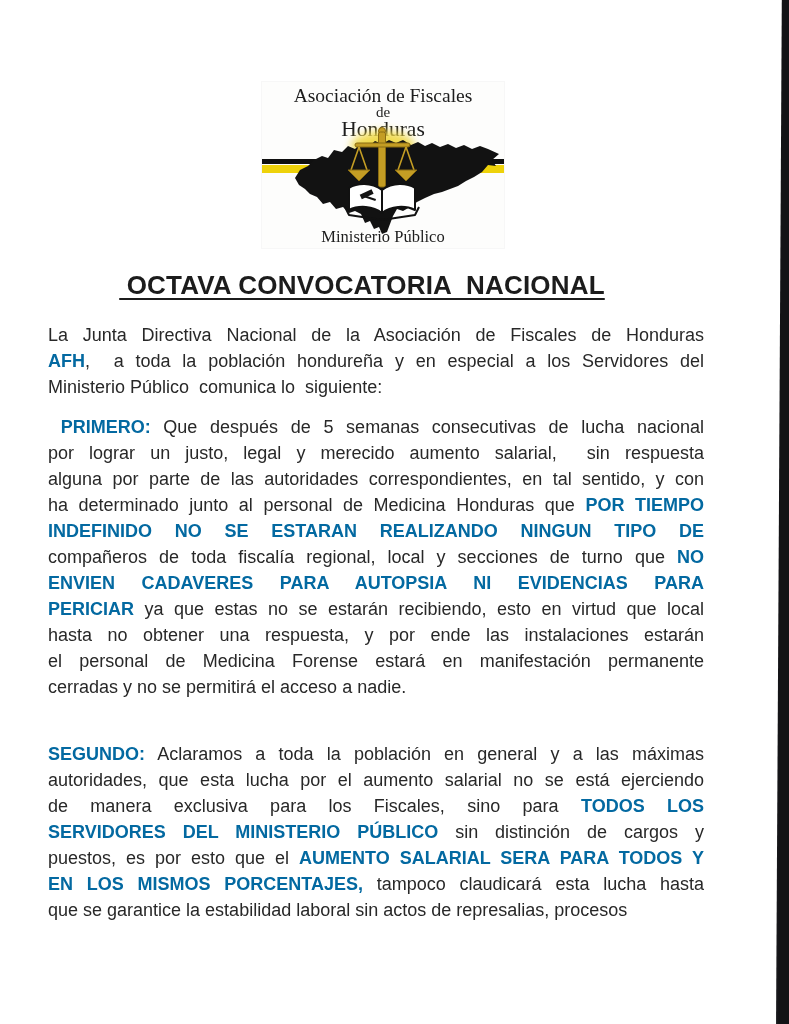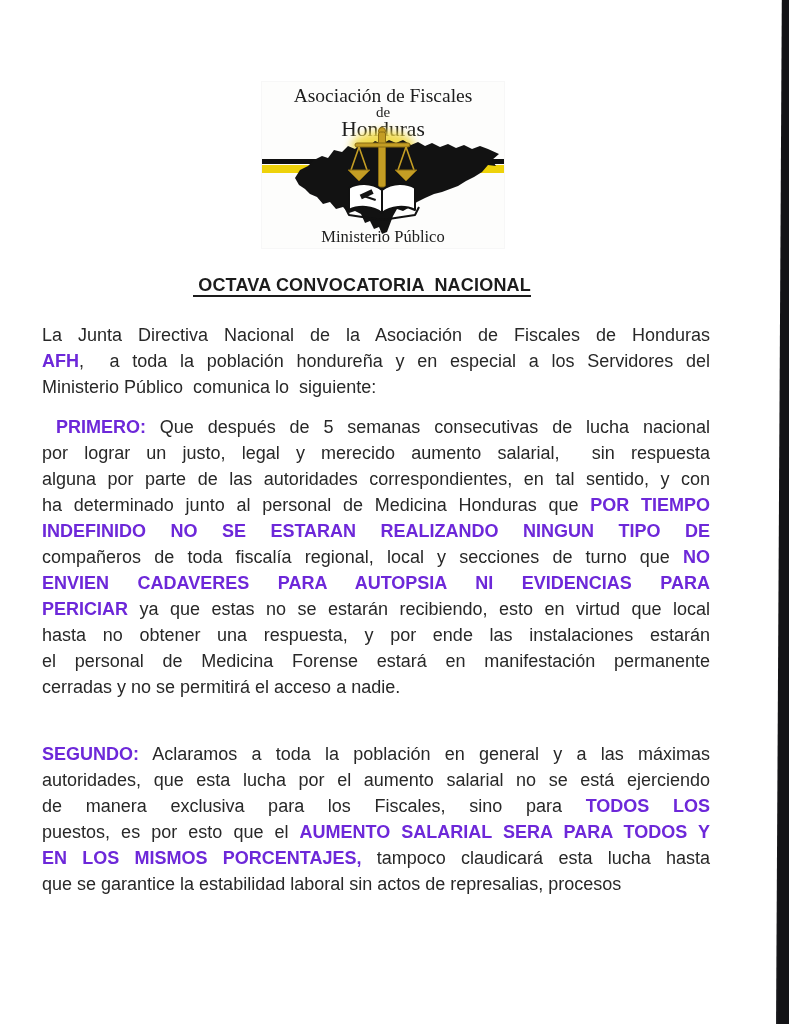--- a/index.html
+++ b/index.html
@@ -33,37 +33,37 @@
   
   .content{
     position:absolute;left:42px;top:248px;width:668px;
     color:#282828;
     font-size:18px;line-height:26px;
   }
   .title-wrap{
     text-align:center;
     margin-top:24px;
     position:relative;left:-14px;
-    font-size:18px;
+    font-size:26px;
     letter-spacing:.2px;
     color:#1c1c1c;
   }
   .title-text{
     font-weight:bold;
     text-decoration:underline;
     text-decoration-thickness:2px;
     text-underline-offset:4px;
   }
-  .paragraph{margin:0;}
+  .paragraph{margin:6px;}
   .paragraph .line{
     text-align:justify;
     text-align-last:justify;
   }
   .paragraph .line.last{text-align-last:left;}
-  .paragraph b{color:#6d28d9;}
+  .paragraph b{color:#0369a1;}
   .p-intro{margin-top:24px;}
   .p-primero{margin-top:14px;}
   .p-segundo{margin-top:41px;}
 </style>
 </head>
 <body>
 
 <div class="page">
 
   <div class="logo">
@@ -136,20 +136,21 @@
           <div class="line"><b>ENVIEN CADAVERES PARA AUTOPSIA NI EVIDENCIAS PARA</b></div>
           <div class="line"><b>PERICIAR</b><span> ya que estas no se estarán recibiendo, esto en virtud que local</span></div>
           <div class="line"><span>hasta no obtener una respuesta, y por ende las instalaciones estarán</span></div>
           <div class="line"><span>el personal de Medicina Forense estará en manifestación permanente</span></div>
           <div class="line last"><span>cerradas y no se permitirá el acceso a nadie.</span></div>
         </div>
         <div class="paragraph p-segundo">
           <div class="line"><b>SEGUNDO:</b><span> Aclaramos a toda la población en general y a las máximas</span></div>
           <div class="line"><span>autoridades, que esta lucha por el aumento salarial no se está ejerciendo</span></div>
           <div class="line"><span>de manera exclusiva para los Fiscales, sino para </span><b>TODOS LOS</b></div>
+          <div class="line"><b>SERVIDORES DEL MINISTERIO PÚBLICO</b><span> sin distinción de cargos y</span></div>
           <div class="line"><span>puestos, es por esto que el </span><b>AUMENTO SALARIAL SERA PARA TODOS Y</b></div>
           <div class="line"><b>EN LOS MISMOS PORCENTAJES,</b><span> tampoco claudicará esta lucha hasta</span></div>
           <div class="line last"><span>que se garantice la estabilidad laboral sin actos de represalias, procesos</span></div>
         </div>
       </div>
   </div>
 
   <div class="edge-shadow"></div>
 </div>
 

